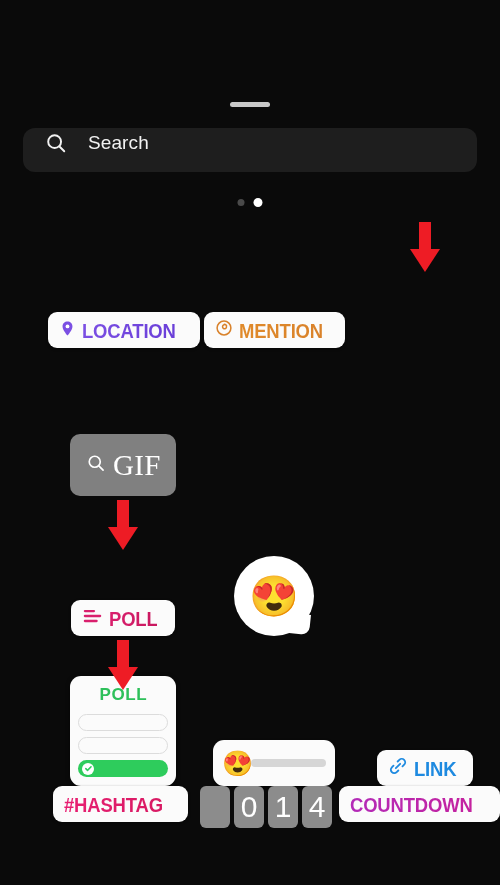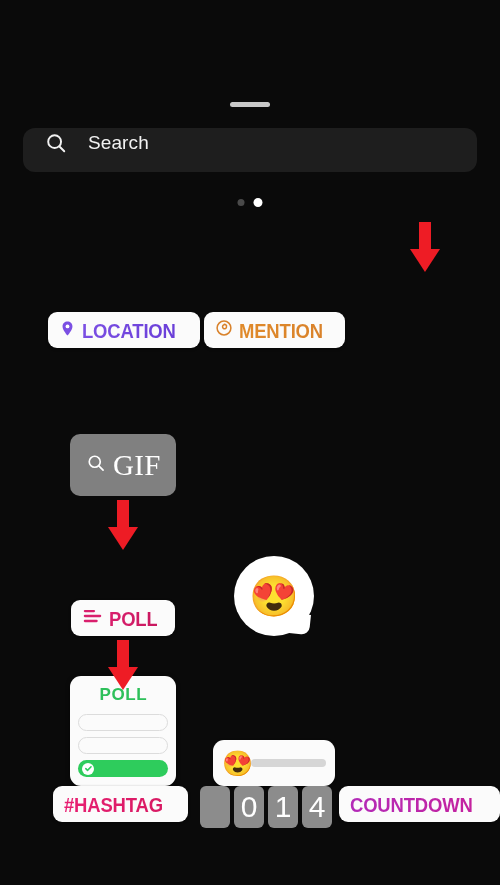--- a/index.html
+++ b/index.html
@@ -436,20 +436,32 @@
         </div>
       </div>
 
       <div class="cell">
         <div class="slider">
           <span class="emoji">😍</span>
           <span class="slider-track"></span>
         </div>
       </div>
 
+      <div class="cell">
+        <div class="pill">
+          <span class="ico">
+            <svg viewBox="0 0 24 24" width="20" height="20" fill="none" stroke="#1e8ae0" stroke-width="2.2" stroke-linecap="round">
+              <path d="M9.4 14.6 14.6 9.4"></path>
+              <path d="M11.6 6.6 13.6 4.6a4.1 4.1 0 0 1 5.8 5.8l-2 2"></path>
+              <path d="M12.4 17.4l-2 2a4.1 4.1 0 0 1-5.8-5.8l2-2"></path>
+            </svg>
+          </span>
+          <span class="label t-link">LINK</span>
+        </div>
+      </div>
     </div>
 
     <div class="row row-5">
 
       <div class="cell">
         <div class="pill">
           <span class="label grad-text t-hashtag">#HASHTAG</span>
         </div>
       </div>
 

